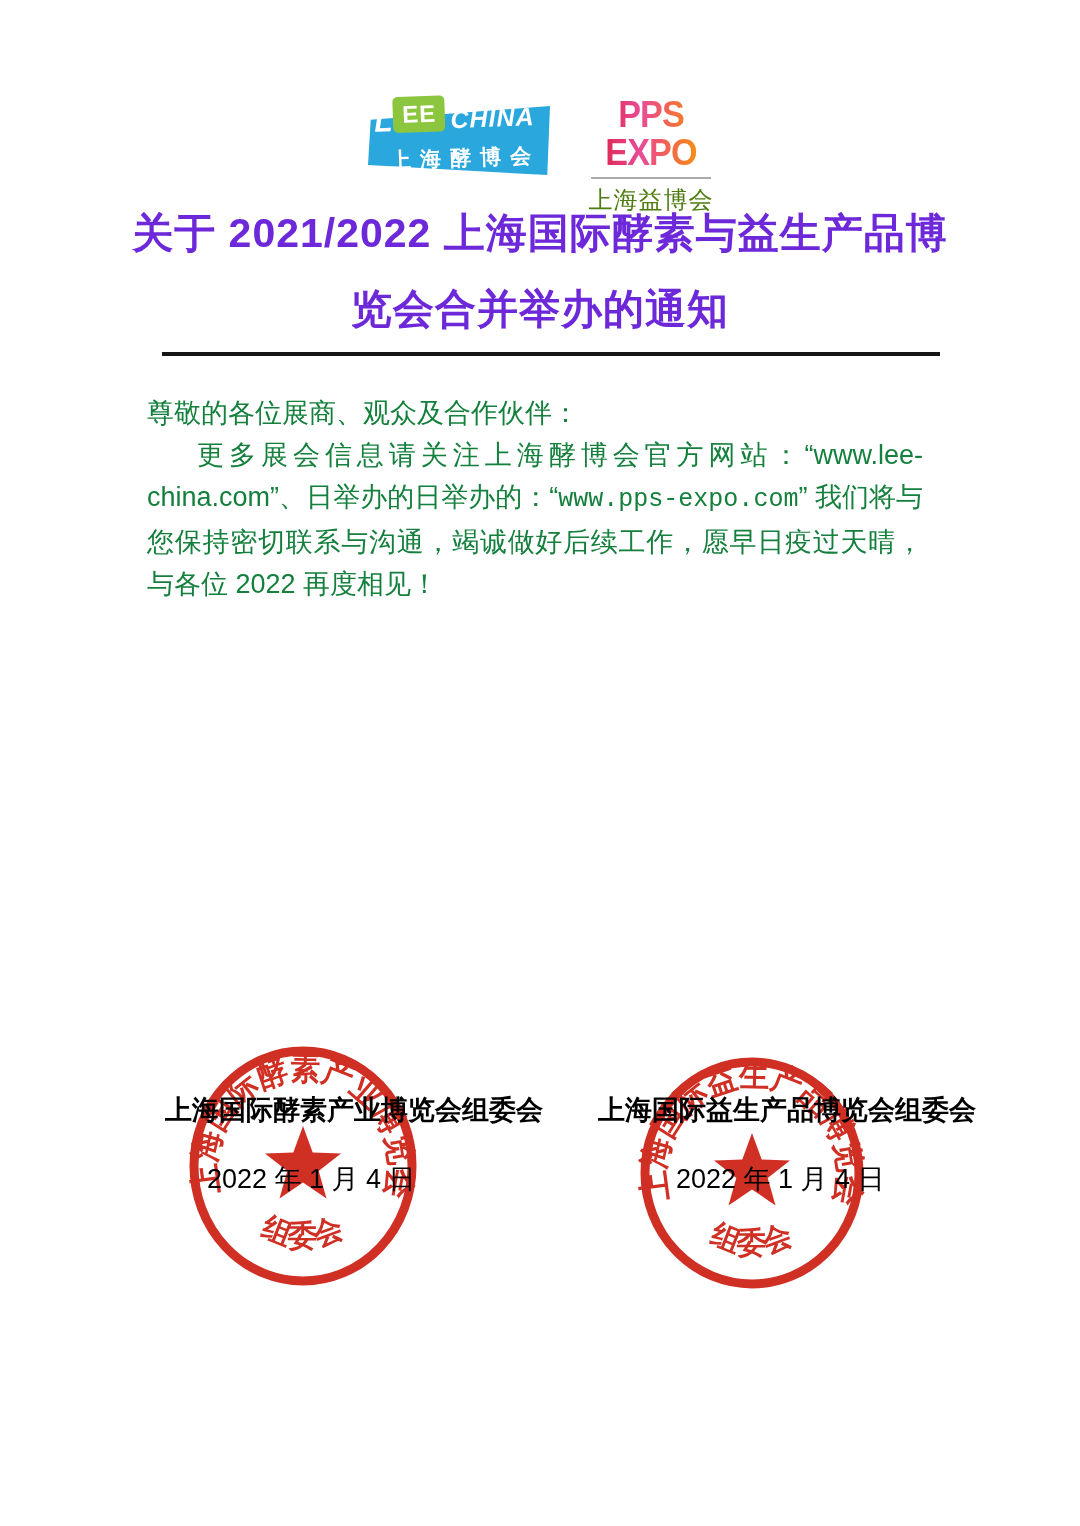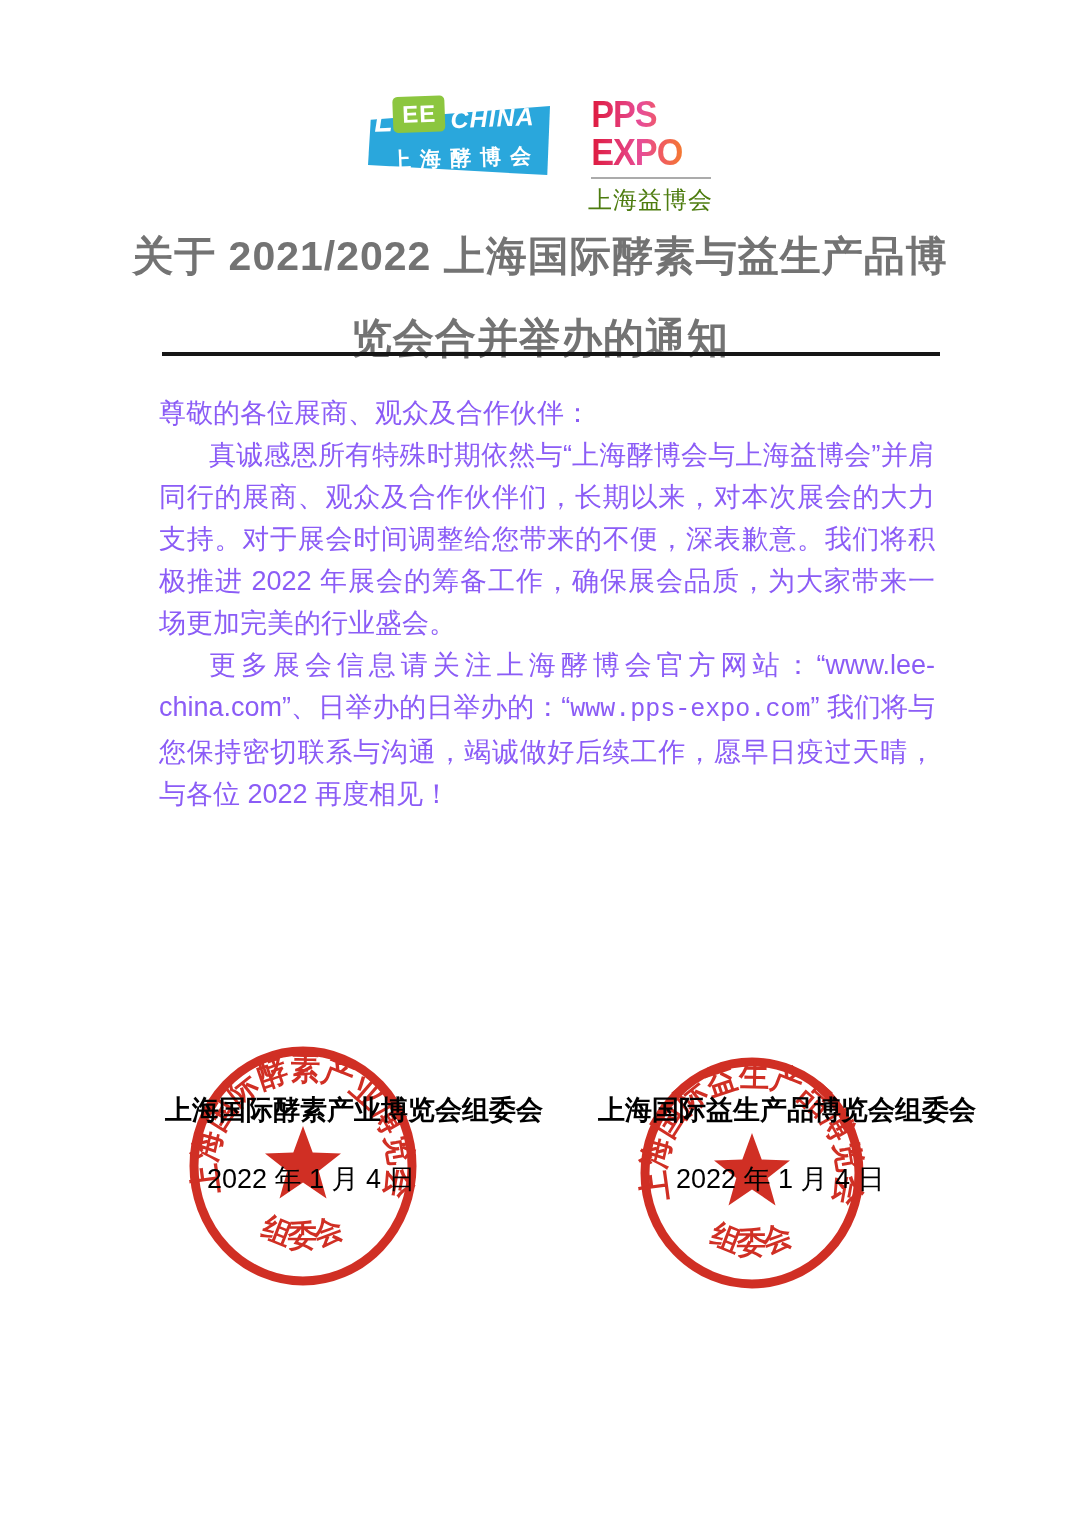--- a/index.html
+++ b/index.html
@@ -17,38 +17,38 @@
     transform:rotate(-2deg); }
   .lee-l { color:#fff; font-style:italic; font-weight:900; font-size:30px; line-height:1; }
   .lee-ee { width:52px; height:36px; margin:-12px 0 0 1px; background:#8CC63F; border-radius:5px;
     display:flex; align-items:center; justify-content:center;
     color:#fff; font-weight:900; font-size:24px; letter-spacing:1px; line-height:1; }
   .lee-china { color:#fff; font-style:italic; font-weight:900; font-size:25px;
     letter-spacing:1px; margin-left:5px; line-height:1; }
   .lee-row2 { position:absolute; left:22px; top:48px; color:#fff; font-weight:700;
     font-size:21px; letter-spacing:9px; white-space:nowrap; transform:rotate(-2deg); }
 
-  .logo-pps { position:absolute; left:588px; top:96px; width:126px; }
+  .logo-pps { position:absolute; left:588px; top:96px; width:126px; text-align:center; }
   .pps-title { display:inline-block; font-size:36px; font-weight:800; letter-spacing:-1px;
     line-height:1.05; transform:scaleX(.95);
     background:linear-gradient(90deg,#DE1A3E 0%,#E74E97 42%,#F05A63 58%,#F58220 82%,#FBAD18 100%);
     -webkit-background-clip:text; background-clip:text; color:transparent; }
   .pps-divider { height:2px; background:#ABABAB; margin:5px 3px 5px; }
   .pps-sub { font-size:24px; color:#4d7c0f; letter-spacing:1px; white-space:nowrap; }
 
   
   .doc-title { position:absolute; left:90px; width:900px; text-align:center;
-    font-size:41px; font-weight:700; letter-spacing:1px; color:#737373; white-space:nowrap;margin-top:23px; }
+    font-size:41px; font-weight:700; letter-spacing:1px; color:#6d28d9; white-space:nowrap; }
   .doc-title.line1 { top:206px; }
-  .doc-title.line2 { top:288px; }
+  .doc-title.line2 { top:282px; }
   .title-rule { position:absolute; left:162px; top:352px; width:778px; height:4px; background:#161616; }
 
   
-  .body-text { position:absolute; left:159px; top:392px; width:776px;
-    font-size:27px; line-height:42px; color:#8b5cf6; }
+  .body-text { position:absolute; left:147px; top:392px; width:776px;
+    font-size:27px; line-height:42px; color:#15803d; }
   .salutation { margin:0; }
   .para { margin:0; text-align:justify; text-indent:50px; }
   .mono { font-family:"Liberation Mono", monospace; font-size:25px; }
 
   
   .committee { position:absolute; font-size:27px; font-weight:700; color:#000; white-space:nowrap; }
   .committee.left  { left:165px; top:1092px; }
   .committee.right { left:598px; top:1092px; }
   .seal-date { position:absolute; font-size:27px; color:#000; white-space:nowrap; }
   .seal-date.left  { left:207px; top:1161px; }
@@ -79,21 +79,20 @@
     <div class="pps-divider"></div>
     <div class="pps-sub">上海益博会</div>
   </div>
 
   <div class="doc-title line1">关于 2021/2022 上海国际酵素与益生产品博</div>
   <div class="doc-title line2">览会合并举办的通知</div>
   <div class="title-rule"></div>
 
   <div class="body-text">
     <p class="salutation">尊敬的各位展商、观众及合作伙伴：</p>
-    <p class="para"><span>真诚感恩所有特殊时期依然与“上海酵博会与上海益博会”并肩同行的展商、观众及合作伙伴们，长期以来，对本次展会的大力支持。对于展会时间调整给您带来的不便，深表歉意。我们将积极推进 2022 年展会的筹备工作，确保展会品质，为大家带来一场更加完美的行业盛会。</span></p>
     <p class="para"><span>更多展会信息请关注上海酵博会官方网站：“</span><span>www.lee-china.com</span><span>”、日举办的</span><span>日举办的：“</span><span class="mono">www.pps-expo.com</span><span>” 我们将与您保持密切联系与沟通，竭诚做好后续工作，愿早日疫过天晴，与各位 2022 再度相见！</span></p>
   </div>
 
   <div class="committee left">上海国际酵素产业博览会组委会</div>
   <div class="seal-date left">2022 年 1 月 4 日</div>
   <svg class="seal left" viewBox="-130 -132 260 264">
     <ellipse cx="0" cy="0" rx="109" ry="115" fill="none" stroke="#CE2318" stroke-width="9"></ellipse>
     <path id="ring-l" d="M -83 26.2 A 87 87 0 1 1 83 26.2" fill="none"></path>
     <text font-size="33" fill="#CE2318"><textPath href="#ring-l" textLength="330" lengthAdjust="spacingAndGlyphs">上海国际酵素产业博览会</textPath></text>
     <path id="bot-l" d="M -42.4 67.8 A 80 80 0 0 0 42.4 67.8" fill="none"></path>

